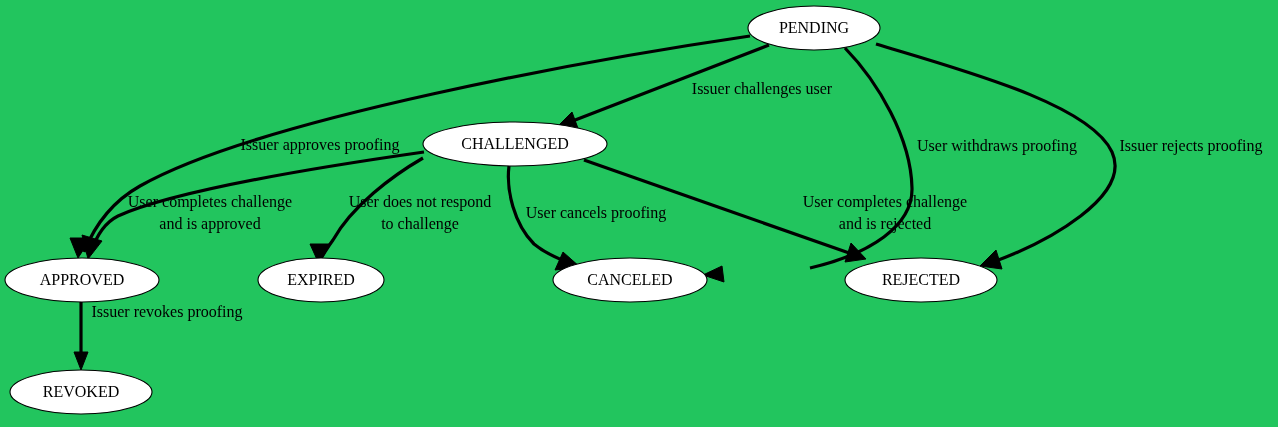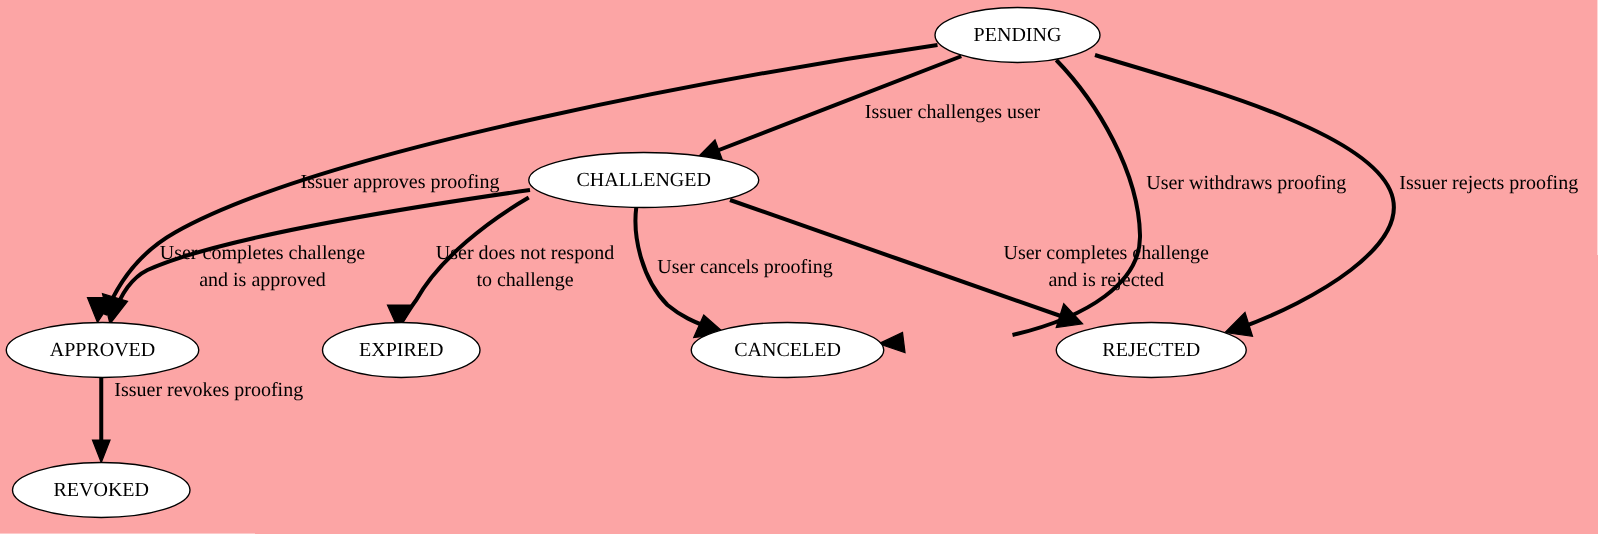--- a/index.html
+++ b/index.html
@@ -4,21 +4,21 @@
 <style>
   html, body {
     margin: 0;
     padding: 0;
     background: #ffffff;
   }
   #canvas {
     position: relative;
     width: 1278px;
     height: 427px;
-    background: #fca5a5;
+    background: #22c55e;
     font-family: "Liberation Serif", "DejaVu Serif", serif;
     overflow: hidden;
   }
   #graph-svg {
     position: absolute;
     left: 0;
     top: 0;
     width: 1278px;
     height: 427px;
   }

